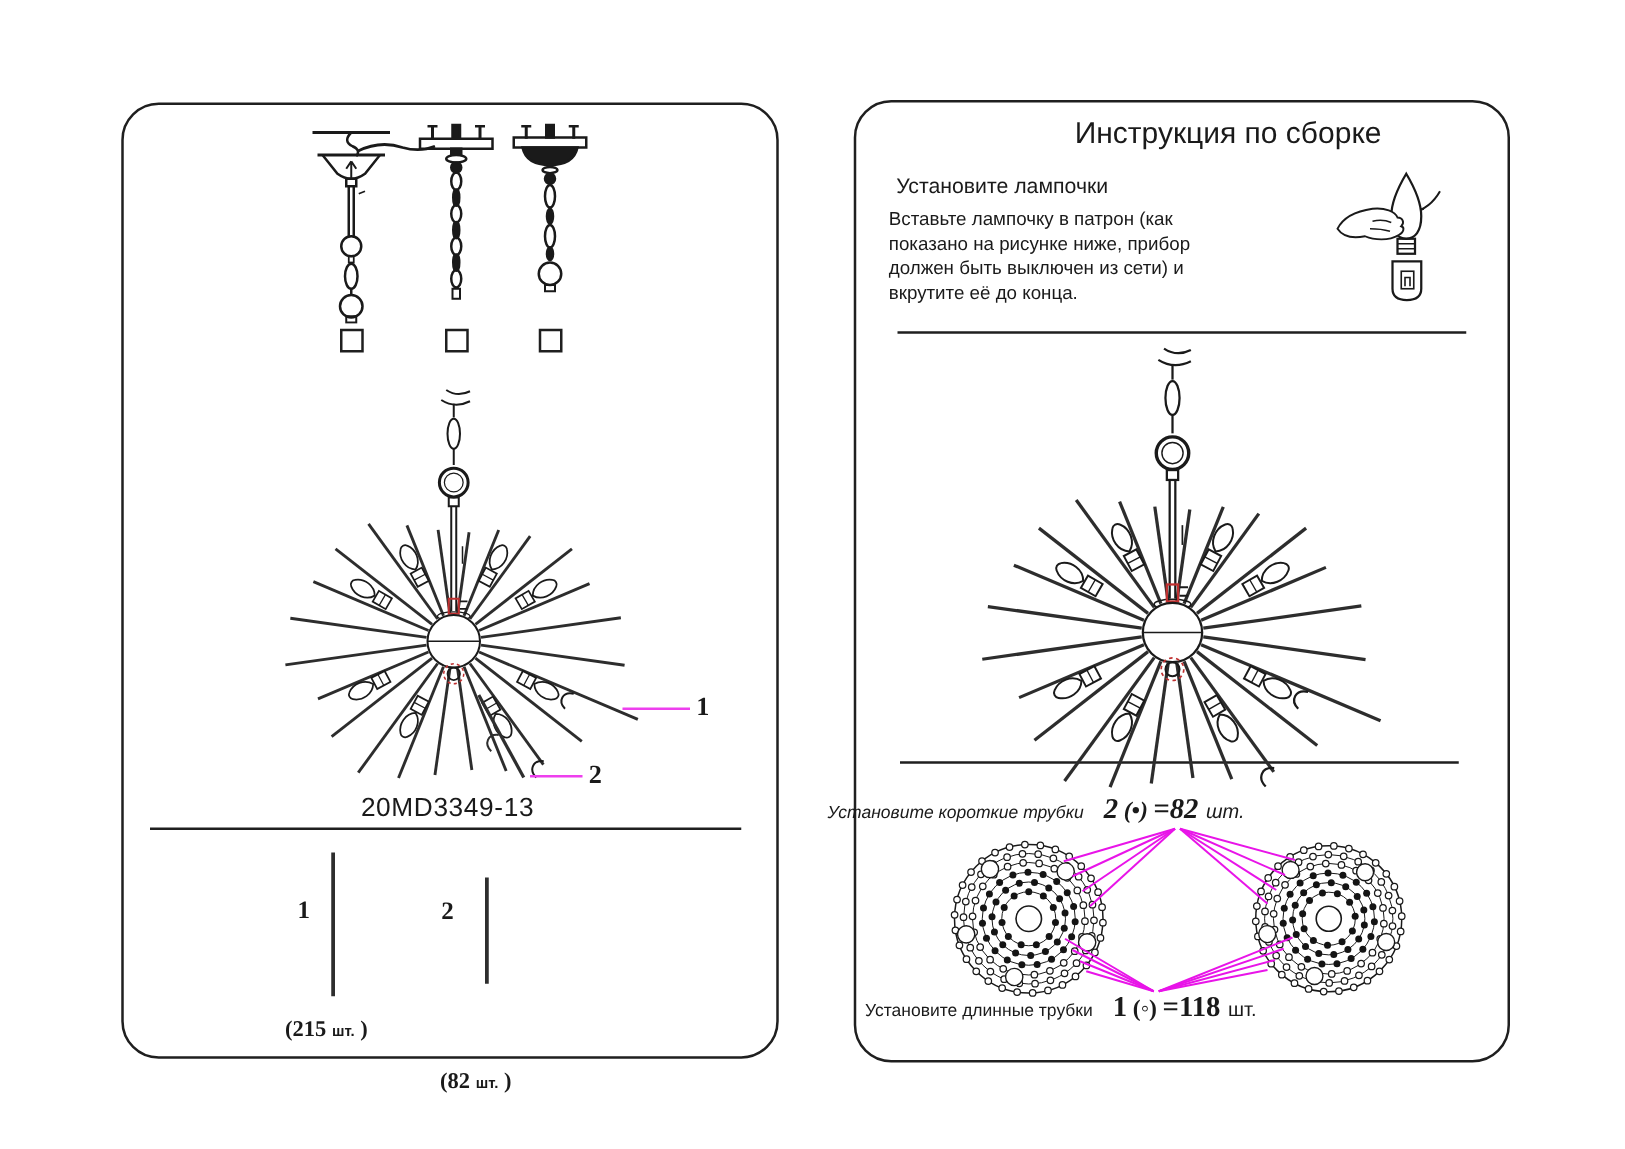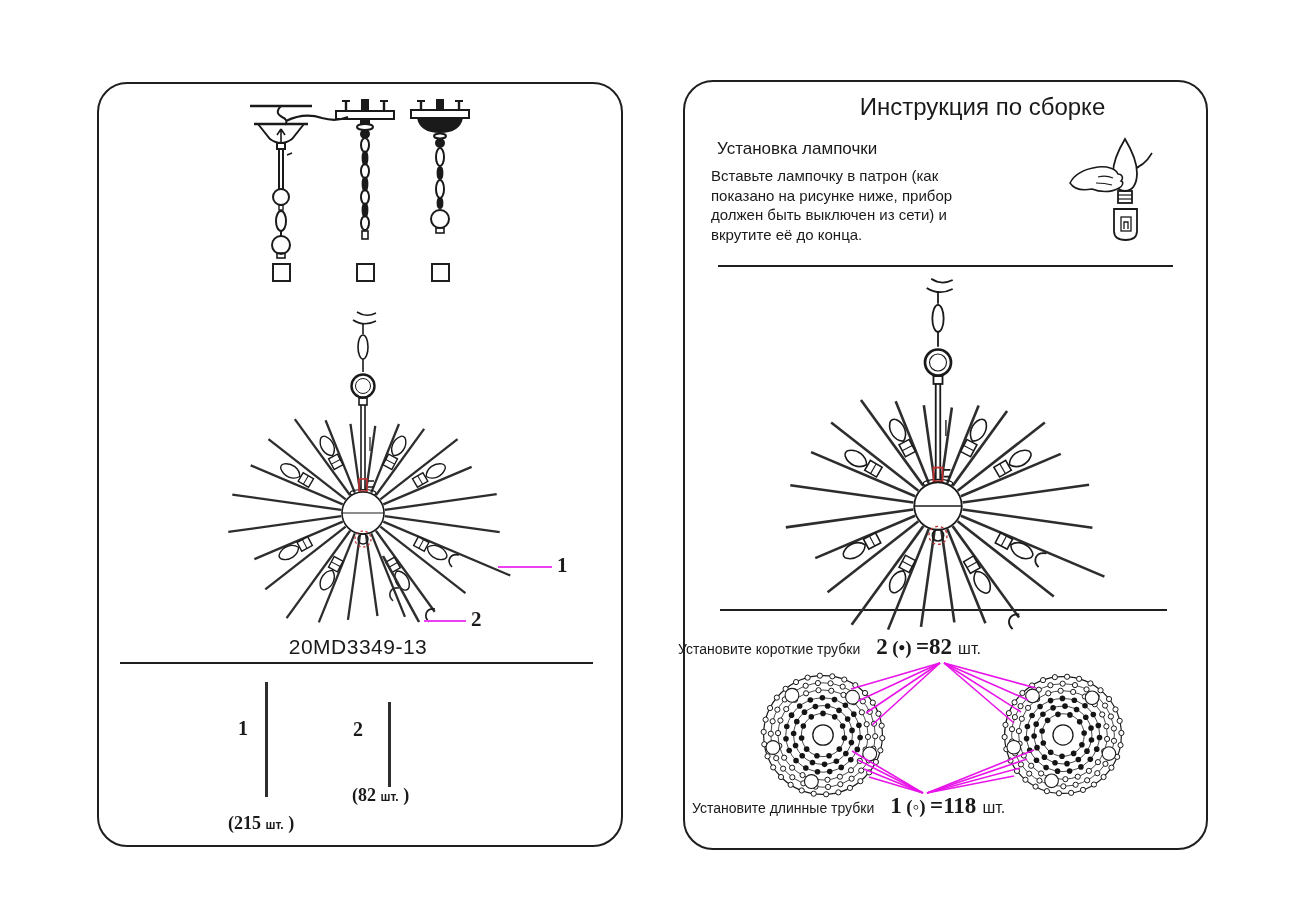--- a/index.html
+++ b/index.html
@@ -24,27 +24,27 @@
   #callout-2{left:471px;top:607px;}
   .part-rod{position:absolute;background:#2e2e2e;}
   #rod-1{left:265px;top:682px;width:3px;height:115px;}
   #rod-2{left:388px;top:702px;width:3px;height:85px;}
   .part-label{position:absolute;font-family:"Liberation Serif",serif;font-weight:bold;font-size:20px;}
   #part-label-1{left:238px;top:717px;}
   #part-label-2{left:353px;top:718px;}
   .qty{position:absolute;font-family:"Liberation Serif",serif;font-weight:bold;font-size:18px;white-space:nowrap;}
   .qty .unit{font-family:"Liberation Sans",sans-serif;font-weight:bold;font-size:12px;}
   #qty-1{left:228px;top:813px;}
-  #qty-2{left:352px;top:785px;}
+  #qty-2{left:352px;top:854px;}
   .tube-row{position:absolute;white-space:nowrap;}
   .tube-row .instr{font-size:14px;margin-right:16px;}
   .tube-row .big{font-family:"Liberation Serif",serif;font-weight:bold;font-size:23px;}
   .tube-row .marker{font-family:"Liberation Serif",serif;font-weight:bold;font-size:19px;}
   .tube-row .unit{font-size:16px;margin-left:6px;}
-  #short-row{left:678px;top:634px;}
+  #short-row{left:662px;top:634px;font-style:italic;}
   #long-row{left:692px;top:793px;}
   .checkbox{position:absolute;width:15px;height:15px;border:2px solid #1f1f1f;background:#fff;}
   #cb-1{left:272px;top:263px;}
   #cb-2{left:356px;top:263px;}
   #cb-3{left:431px;top:263px;}
   svg{display:block;}
   #overlay{position:absolute;left:0;top:0;pointer-events:none;}
   .mount{position:absolute;}
 </style>
 </head>
@@ -118,21 +118,21 @@
     <circle cx="33" cy="122" r="9"></circle>
     <rect x="29" y="131" width="8" height="5" stroke-width="1.6"></rect>
   </g>
 </svg>
 
 <div id="cb-1" class="checkbox"></div>
 <div id="cb-2" class="checkbox"></div>
 <div id="cb-3" class="checkbox"></div>
 
 <div id="title" class="abs">Инструкция по сборке</div>
-<div id="subtitle" class="abs">Установка лампочки</div>
+<div id="subtitle" class="abs">Установите лампочки</div>
 <div id="body-text" class="abs">Вставьте лампочку в патрон (как
 показано на рисунке ниже, прибор
 должен быть выключен из сети) и
 вкрутите её до конца.</div>
 
 <svg class="abs" style="left:1064px;top:133px;" width="104" height="130" viewBox="0 0 104 130">
   <g fill="none" stroke="#1a1a1a" stroke-width="1.8">
     <path d="M88,20 q-8,14 -22,17" stroke-width="1.6"></path>
     <path d="M66,37 l9,-3 M66,37 l2,-8" stroke-width="1.6"></path>
     <path d="M61,6 C55,16 49,28 49,40 C49,52 54,58 61,58 C68,58 73,52 73,40 C73,28 67,16 61,6 Z" fill="#fff"></path>

